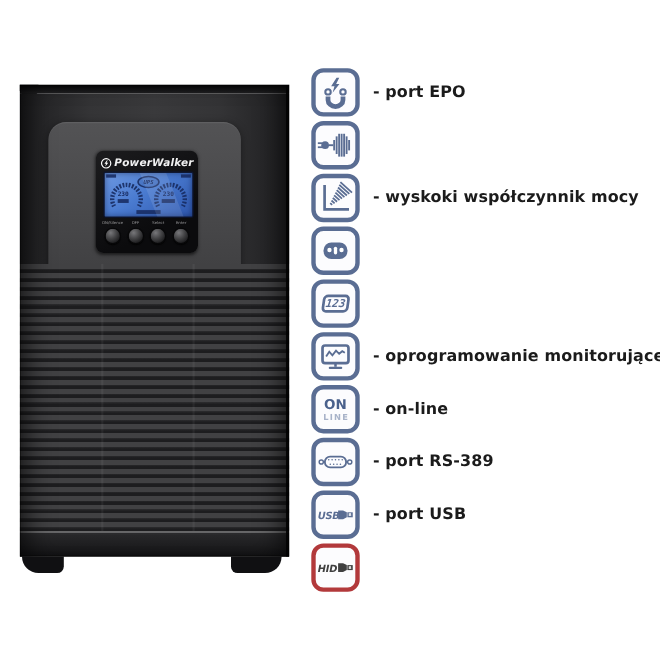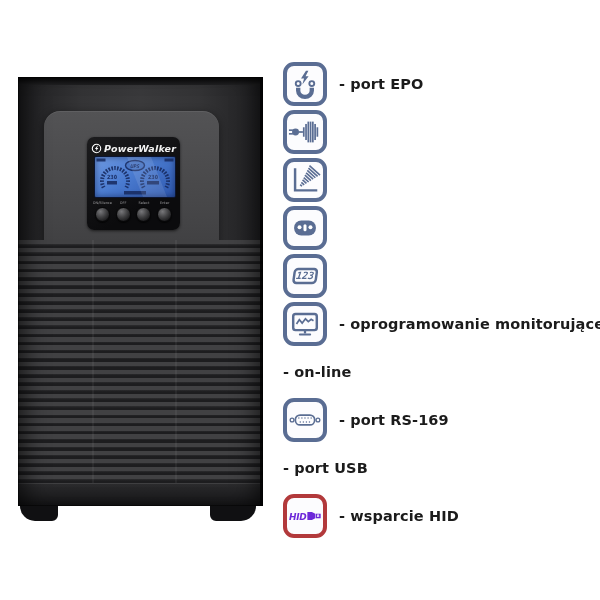--- a/index.html
+++ b/index.html
@@ -54,21 +54,21 @@
   .foot-tab{left:57px;width:17px;height:9px;border-radius:0 0 4px 4px;background:#141416;}
   .foot-r{left:192px;width:46px;border-radius:0 0 20px 8px;}
 
   
   .features{position:absolute;left:283px;top:62px;}
   .frow{display:flex;align-items:center;gap:12px;margin-bottom:4px;height:44px;}
   .fbox{width:44px;height:44px;box-sizing:border-box;flex:0 0 44px;
     border:4px solid #5a6d93;border-radius:11px;background:#fcfcfe;
     color:#5a6d93;display:flex;align-items:center;justify-content:center;}
   .fbox svg{width:34px;height:34px;display:block;}
-  .fbox.red{border-color:#b2393b;color:#6d28d9;}
+  .fbox.red{border-color:#b2393b;color:#404040;}
   .flabel{font-size:14.5px;font-weight:600;color:#1b1b1b;white-space:nowrap;letter-spacing:.1px;}
 </style>
 </head>
 <body>
 
 <div class="stage">
 
   <div class="device">
     <div class="top-cap"></div>
 
@@ -183,20 +183,21 @@
             <rect x="13.75" y="8.9" width="11.5" height="1.7"></rect>
             <rect x="14.5" y="11.6" width="10" height="1.7"></rect>
             <rect x="15.25" y="14.3" width="8.5" height="1.7"></rect>
             <rect x="16" y="17" width="7" height="1.7"></rect>
             <rect x="16.75" y="19.7" width="5.5" height="1.7"></rect>
             <rect x="17.5" y="22.4" width="4" height="1.7"></rect>
             <rect x="18.25" y="25.1" width="2.5" height="1.7"></rect>
           </g>
         </svg>
       </div>
+      <div class="flabel">- wyskoki współczynnik mocy</div>
     </div>
 
     <div class="frow">
       <div class="fbox">
         <svg viewBox="0 0 36 36">
           <rect x="6.5" y="10" width="23" height="16" rx="7.5" fill="currentColor"></rect>
           <circle cx="12.2" cy="17.2" r="2.1" fill="#ffffff"></circle>
           <circle cx="23.8" cy="17.2" r="2.1" fill="#ffffff"></circle>
           <rect x="16.4" y="14" width="3.2" height="7.5" rx="1.6" fill="#ffffff"></rect>
         </svg>
@@ -220,20 +221,26 @@
           <rect x="5.5" y="7.5" width="25" height="17" rx="2.5" fill="none" stroke="currentColor" stroke-width="2.6"></rect>
           <polyline points="9,18 12,13.5 15,17 18.5,12.5 21.5,15.5 24.5,13 27,14.5" fill="none" stroke="currentColor" stroke-width="1.8"></polyline>
           <rect x="16.8" y="24.5" width="2.4" height="3.5" fill="currentColor"></rect>
           <rect x="11.5" y="28" width="13" height="2.2" rx="1" fill="currentColor"></rect>
         </svg>
       </div>
       <div class="flabel">- oprogramowanie monitorujące</div>
     </div>
 
     <div class="frow">
+      <div class="fbox">
+        <svg viewBox="0 0 36 36">
+          <text x="18" y="17.5" text-anchor="middle" font-size="13" font-weight="bold" fill="#4a618c" font-family="DejaVu Sans, sans-serif">ON</text>
+          <text x="18.6" y="28.5" text-anchor="middle" font-size="8" font-weight="bold" fill="#a8b3c9" letter-spacing="1.2" font-family="DejaVu Sans, sans-serif">LINE</text>
+        </svg>
+      </div>
       <div class="flabel">- on-line</div>
     </div>
 
     <div class="frow">
       <div class="fbox">
         <svg viewBox="0 0 36 36">
           <circle cx="4.3" cy="18" r="2" fill="none" stroke="currentColor" stroke-width="1.4"></circle>
           <circle cx="31.7" cy="18" r="2" fill="none" stroke="currentColor" stroke-width="1.4"></circle>
           <rect x="7.8" y="12.8" width="20.4" height="10.4" rx="5" fill="none" stroke="currentColor" stroke-width="1.8"></rect>
           <g fill="currentColor">
@@ -242,33 +249,40 @@
             <circle cx="18" cy="15.8" r="0.75"></circle>
               <circle cx="21.25" cy="15.8" r="0.75"></circle>
             <circle cx="24.5" cy="15.8" r="0.75"></circle>
             <circle cx="13" cy="20.2" r="0.75"></circle>
               <circle cx="16.25" cy="20.2" r="0.75"></circle>
             <circle cx="19.5" cy="20.2" r="0.75"></circle>
               <circle cx="22.75" cy="20.2" r="0.75"></circle>
           </g>
         </svg>
       </div>
-      <div class="flabel">- port RS-169</div>
-    </div>
-
-    <div class="frow">
+      <div class="flabel">- port RS-389</div>
+    </div>
+
+    <div class="frow">
+      <div class="fbox">
+        <svg viewBox="0 0 36 36">
+          <text x="1" y="21.8" font-size="9.5" font-weight="bold" font-style="italic" fill="currentColor" font-family="DejaVu Sans, sans-serif" letter-spacing="-0.3">USB</text>
+          <path d="M20.5,13.8 h4.8 l3.6,1.8 v4.8 l-3.6,1.8 h-4.8 z" fill="currentColor"></path>
+          <rect x="29.4" y="15.6" width="5.2" height="4.8" fill="currentColor"></rect>
+          <text x="32" y="19.4" text-anchor="middle" font-size="3.8" font-weight="bold" fill="#ffffff" font-family="DejaVu Sans, sans-serif">B</text>
+        </svg>
+      </div>
       <div class="flabel">- port USB</div>
     </div>
 
     <div class="frow">
       <div class="fbox red">
         <svg viewBox="0 0 36 36">
           <text x="1" y="21.8" font-size="9.5" font-weight="bold" font-style="italic" fill="currentColor" font-family="DejaVu Sans, sans-serif" letter-spacing="-0.3">HID</text>
           <path d="M20.5,13.8 h4.8 l3.6,1.8 v4.8 l-3.6,1.8 h-4.8 z" fill="currentColor"></path>
           <rect x="29.4" y="15.6" width="5.2" height="4.8" fill="currentColor"></rect>
           <text x="32" y="19.4" text-anchor="middle" font-size="3.8" font-weight="bold" fill="#ffffff" font-family="DejaVu Sans, sans-serif">B</text>
         </svg>
       </div>
-      <div class="flabel">- wsparcie HID</div>
     </div>
 
   </div>
 </div>
 
 </body></html>

